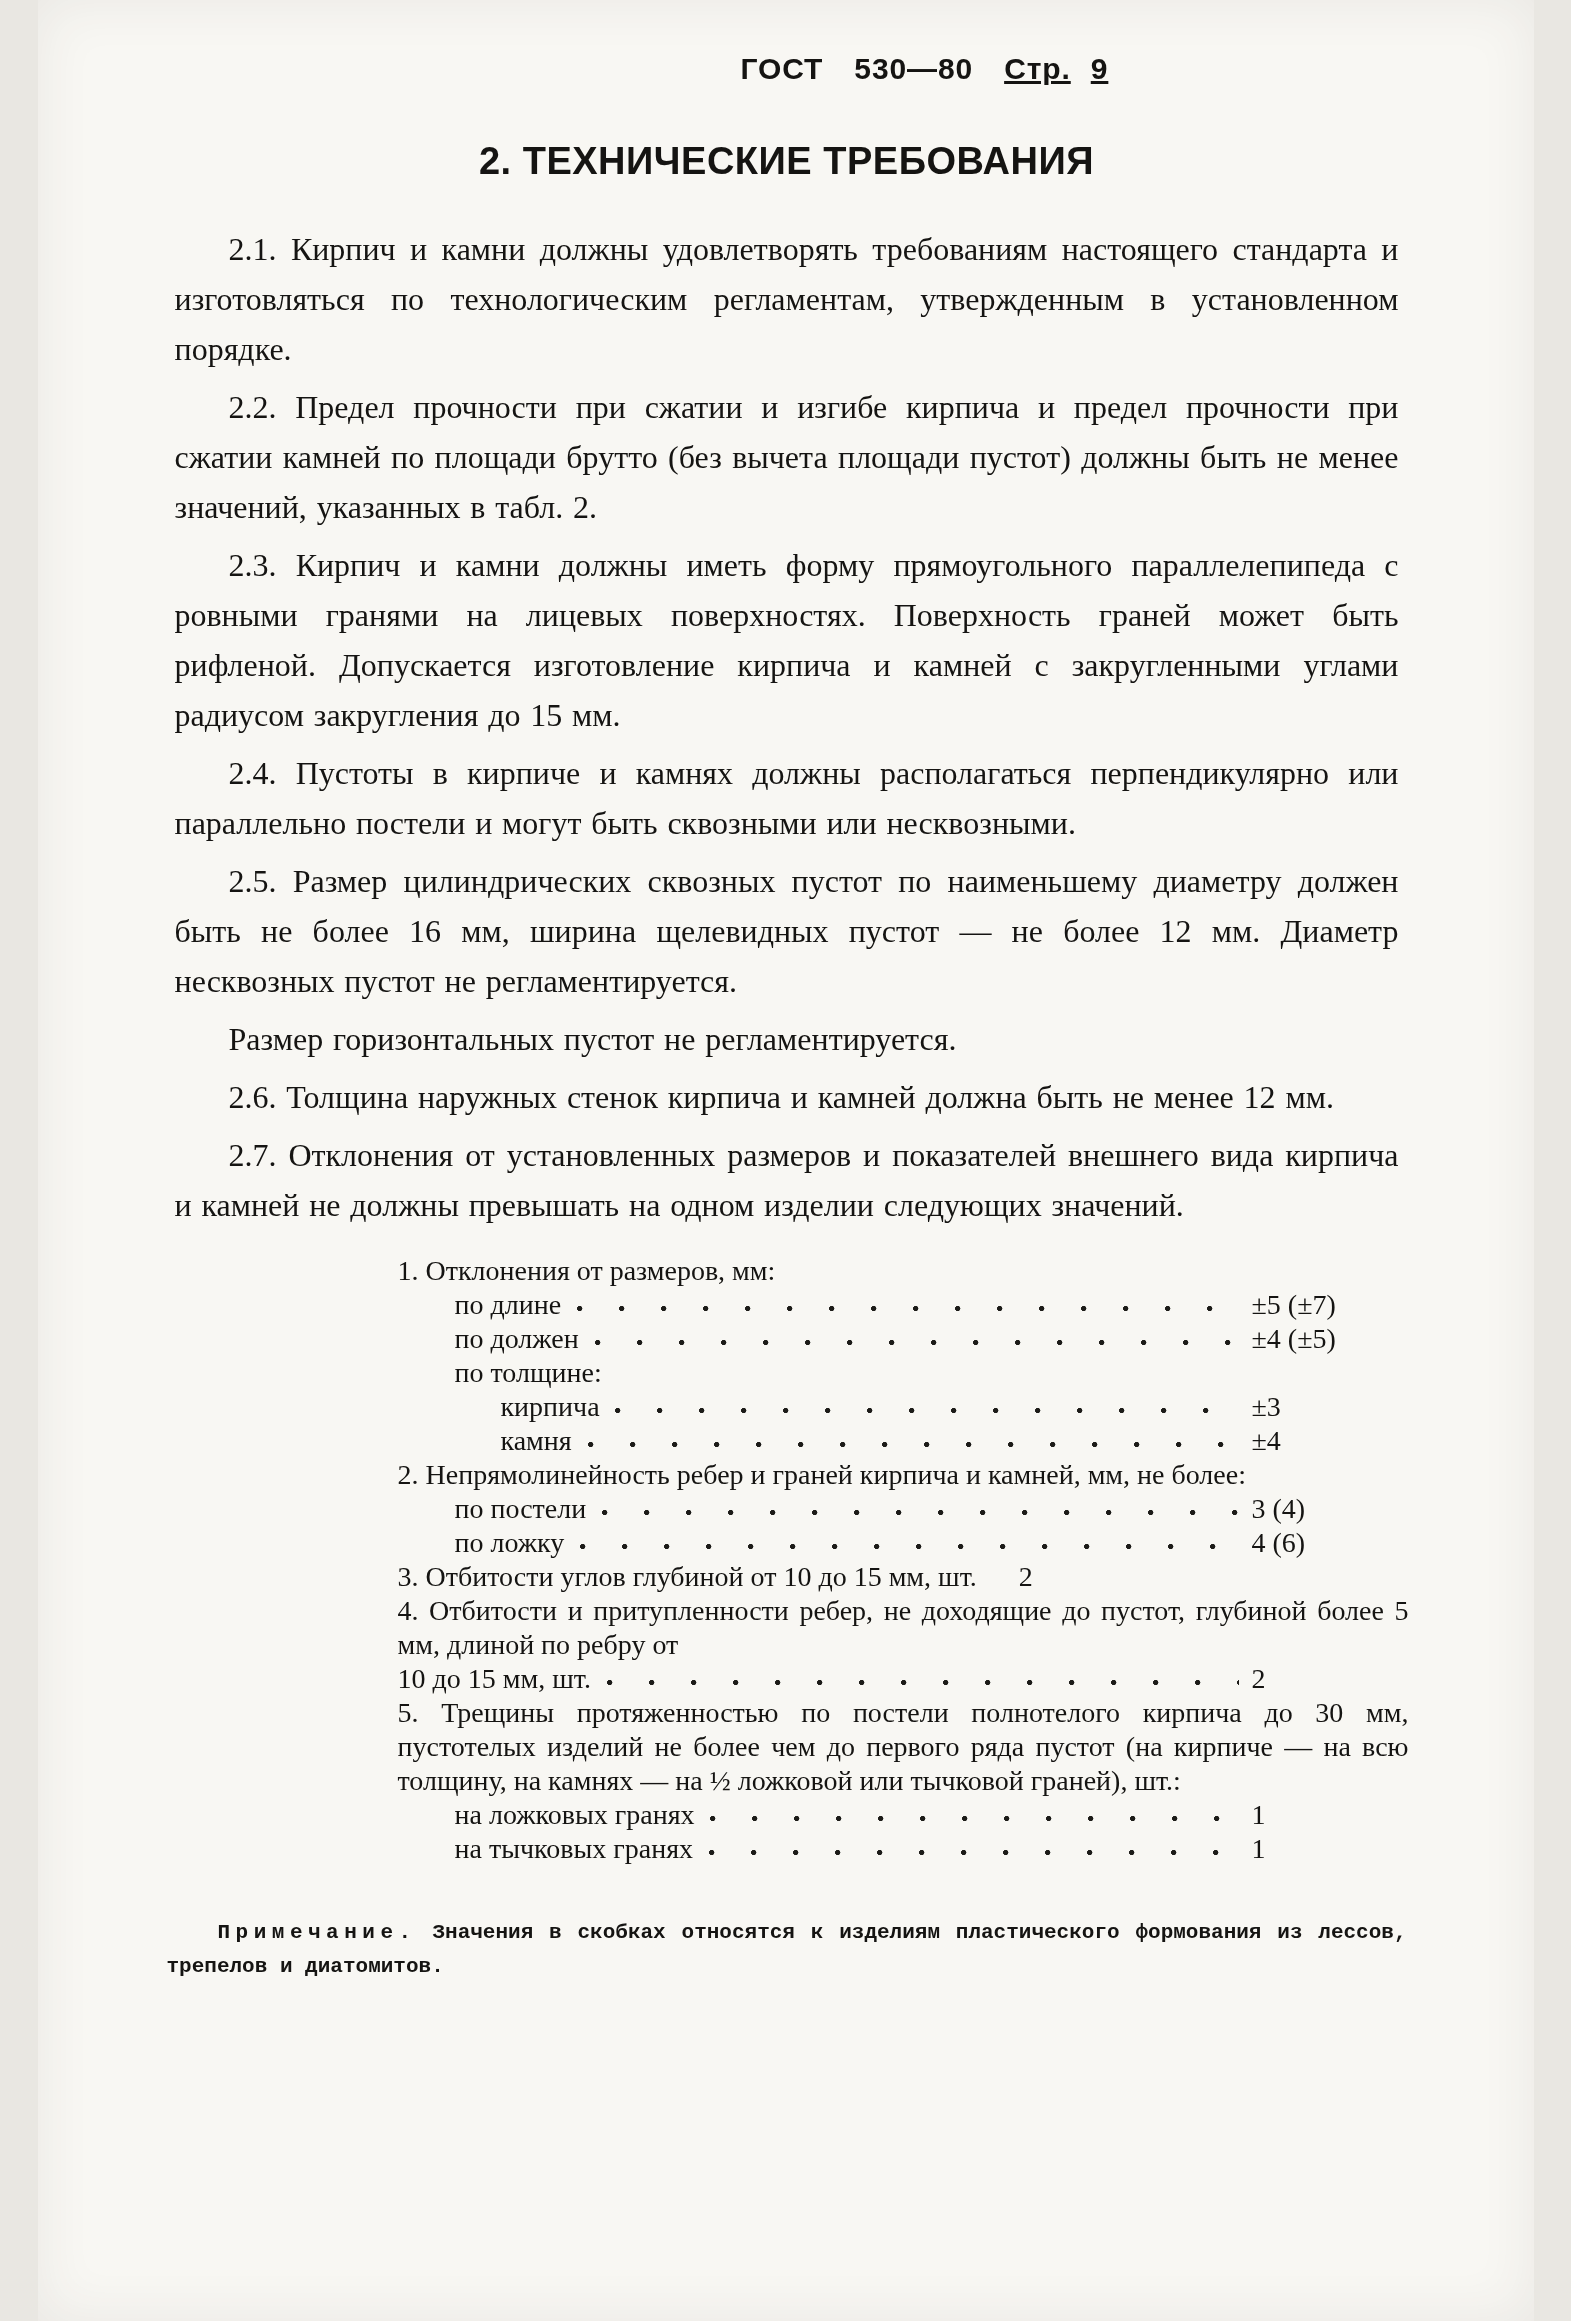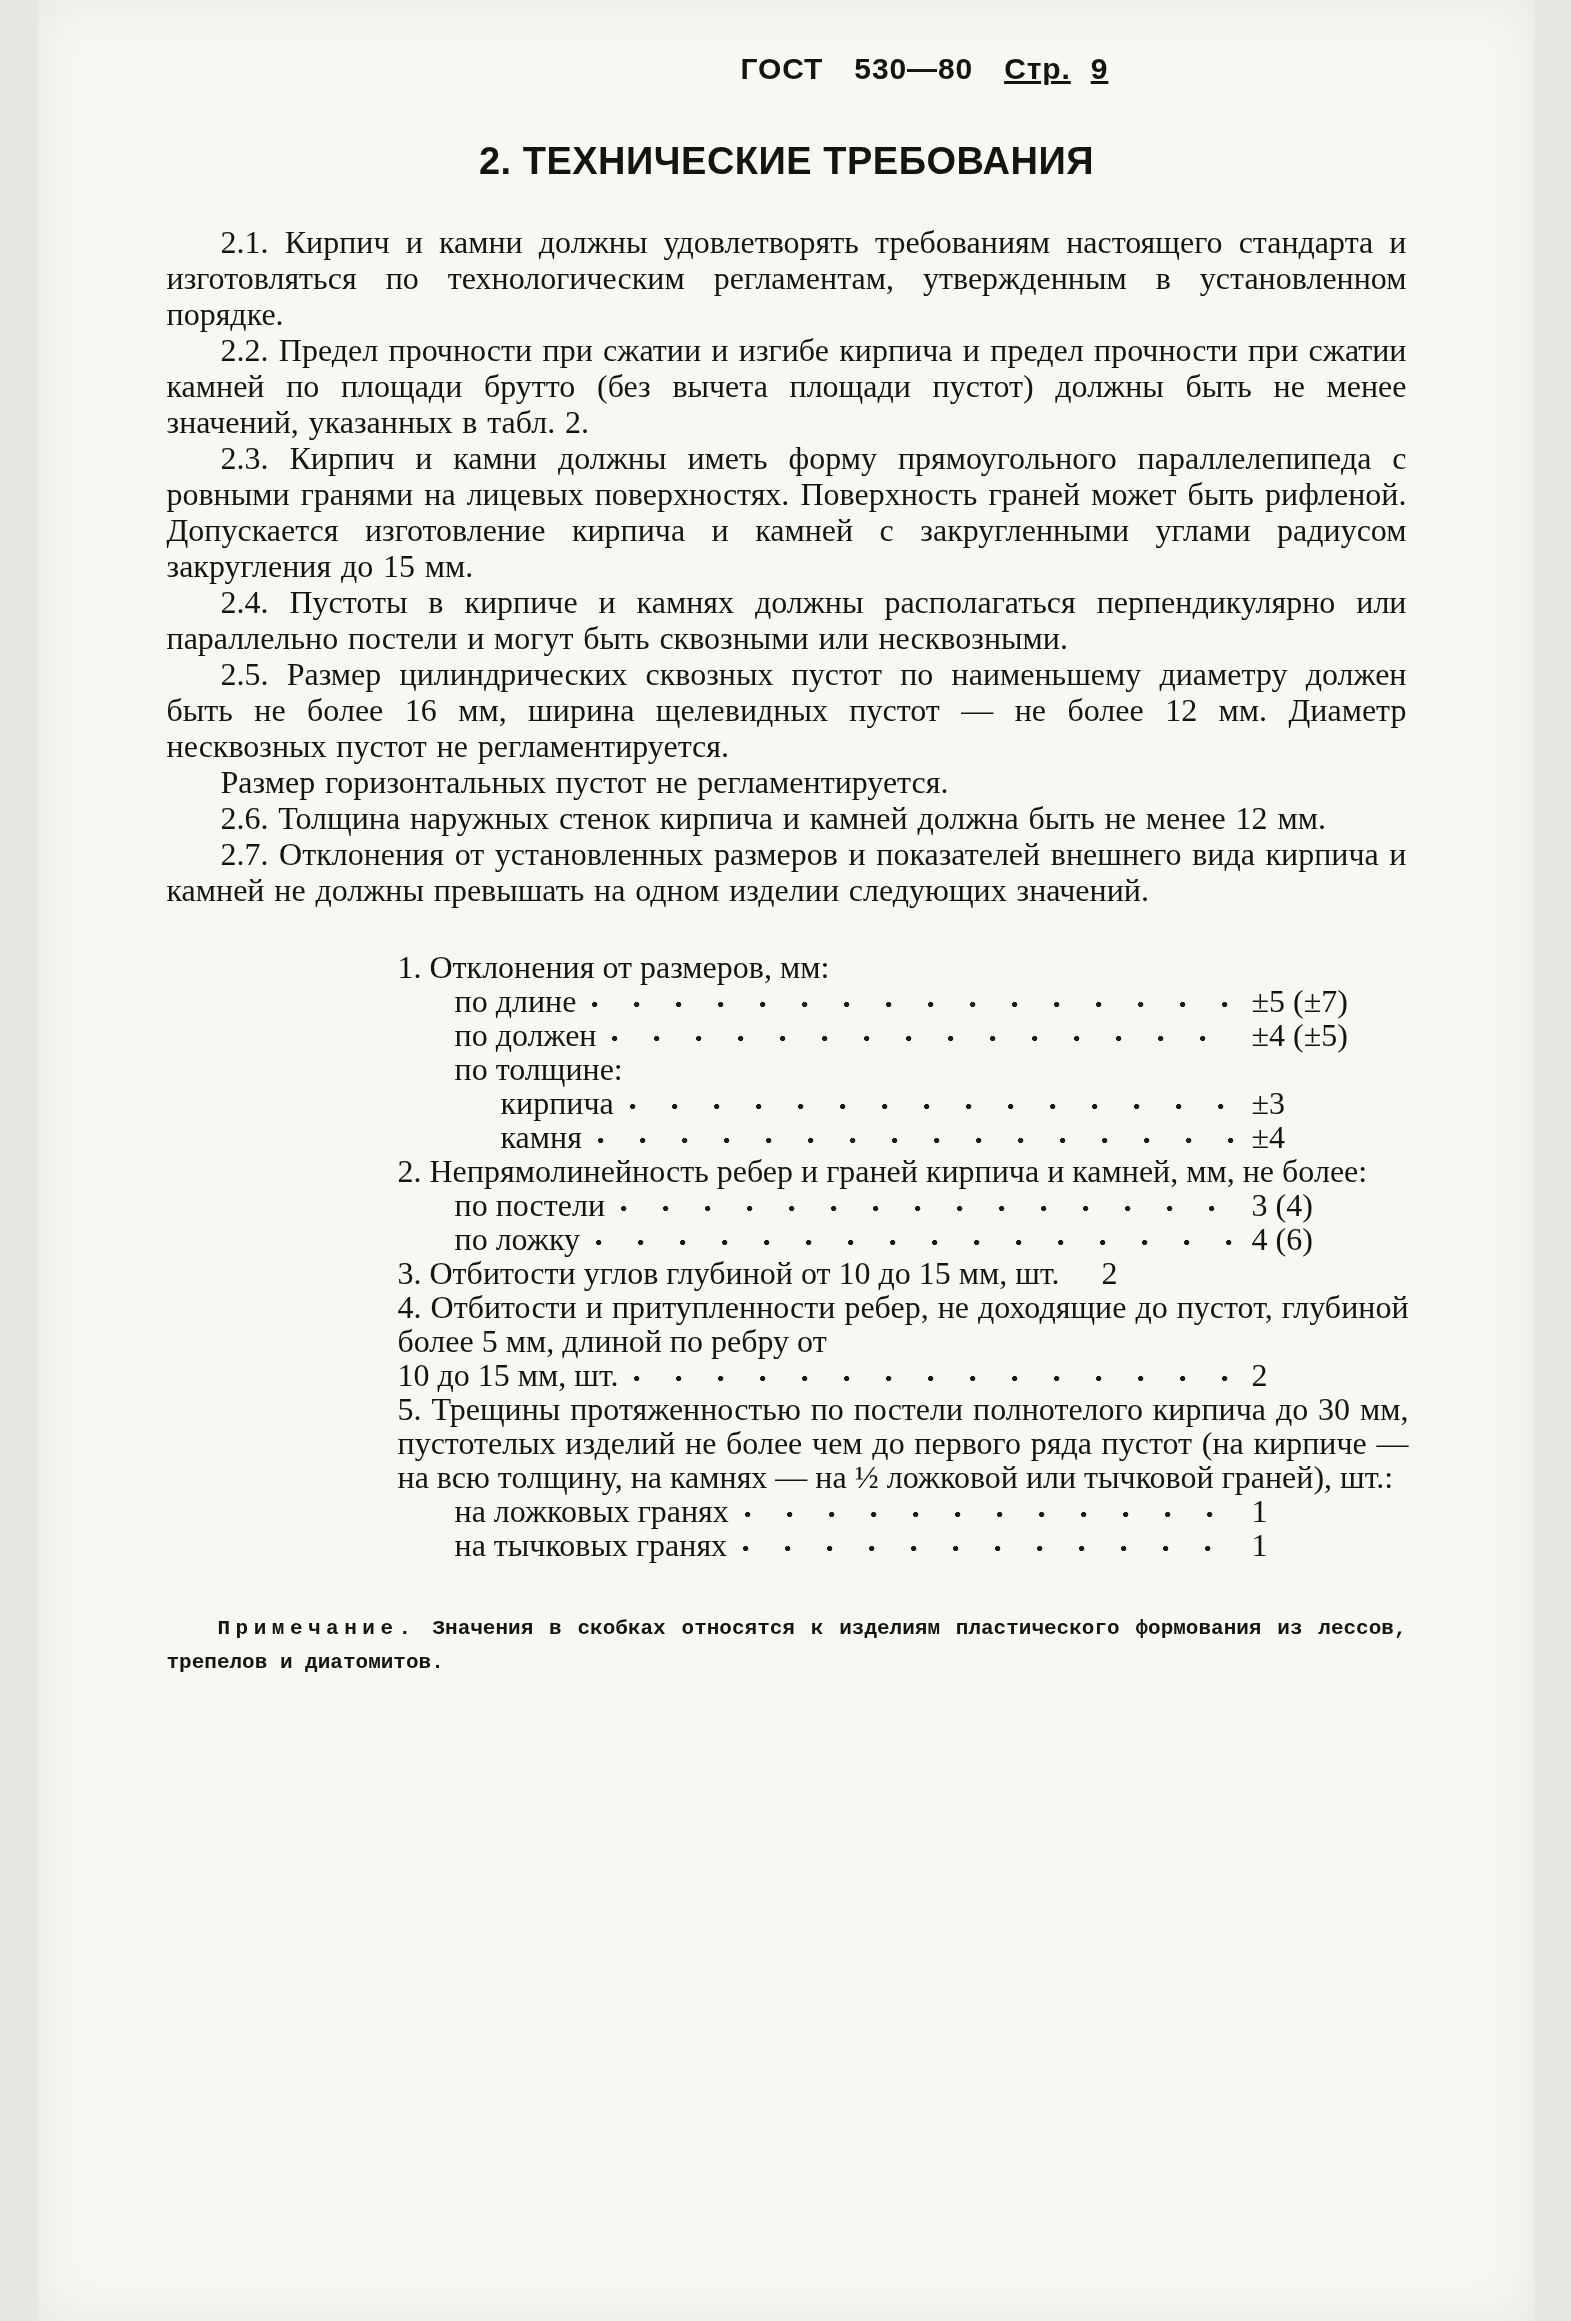--- a/index.html
+++ b/index.html
@@ -32,30 +32,30 @@
   .title {
     font-family: "Liberation Sans", "DejaVu Sans", sans-serif;
     font-weight: bold;
     font-size: 38px;
     letter-spacing: 0.5px;
     text-align: center;
     margin: 20px 0 41px 0;
   }
   .body-par {
     font-size: 32px;
-    line-height: 36px;
+    line-height: 50px;
     text-align: justify;
     text-indent: 54px;
-    margin: 0;
+    margin: 8px;
     word-spacing: 1.8px;
   }
   .spec {
-    margin: 42px 0 0 231px;
+    margin: 24px 0 0 231px;
     width: 1011px;
-    font-size: 32px;
+    font-size: 28px;
     line-height: 34px;
   }
   .spec-text { text-align: justify; }
   .spec-row { display: flex; }
   .spec-label { flex: none; white-space: nowrap; }
   .leader {
     flex: 1;
     margin: 0 13px 0 14.8px;
     background-image: radial-gradient(circle at 3.7px 3.7px, #1c1b18 2.4px, rgba(0,0,0,0) 3px);
     background-size: 42px 7.4px;

